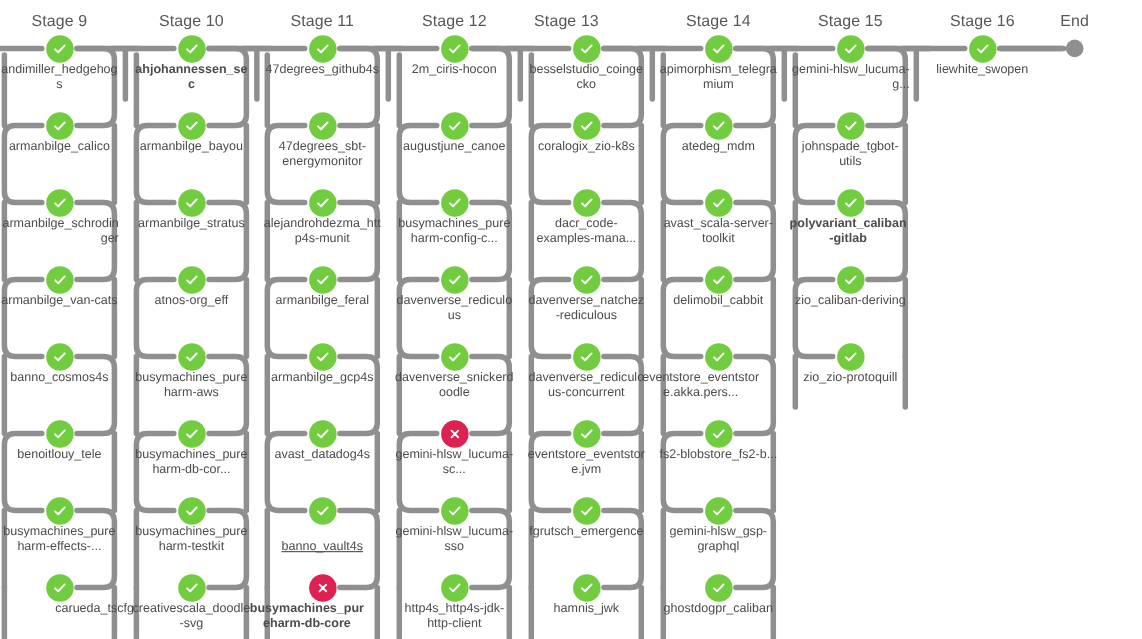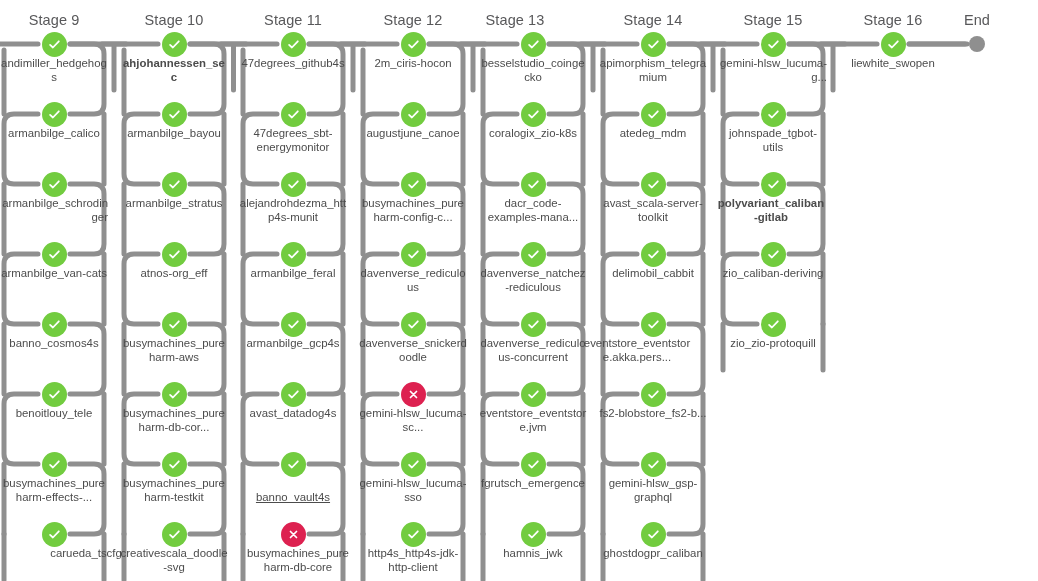--- a/index.html
+++ b/index.html
@@ -382,21 +382,21 @@
         </span>
       </div>
       <div class="node-label" style="left: 239px; top: 491px; text-decoration: underline;">banno_vault4s</div>
       <div class="node fail" style="left: 280.5px; top: 521.5px;">
         <span class="glyph">
           <svg width="13" height="13" viewBox="0 0 16 16">
             <path d="M4.3 4.3 L11.7 11.7 M11.7 4.3 L4.3 11.7" fill="none" stroke="#ffffff" stroke-width="2.1" stroke-linecap="round"></path>
           </svg>
         </span>
       </div>
-      <div class="node-label" style="left: 244px; top: 547px;">busymachines_pureharm-db-core</div>
+      <div class="node-label" style="left: 225px; top: 547px; font-weight: bold;">busymachines_pureharm-db-core</div>
       <div class="node ok" style="left: 400.5px; top: 31.5px;">
         <span class="glyph">
           <svg width="15" height="15" viewBox="0 0 16 16">
             <path d="M3.3 8.4 L6.3 11.2 L12.6 4.6" fill="none" stroke="#ffffff" stroke-width="1.9" stroke-linecap="round" stroke-linejoin="round"></path>
           </svg>
         </span>
       </div>
       <div class="node-label" style="left: 359px; top: 57px;">2m_ciris-hocon</div>
       <div class="node ok" style="left: 400.5px; top: 101.5px;">
         <span class="glyph">

